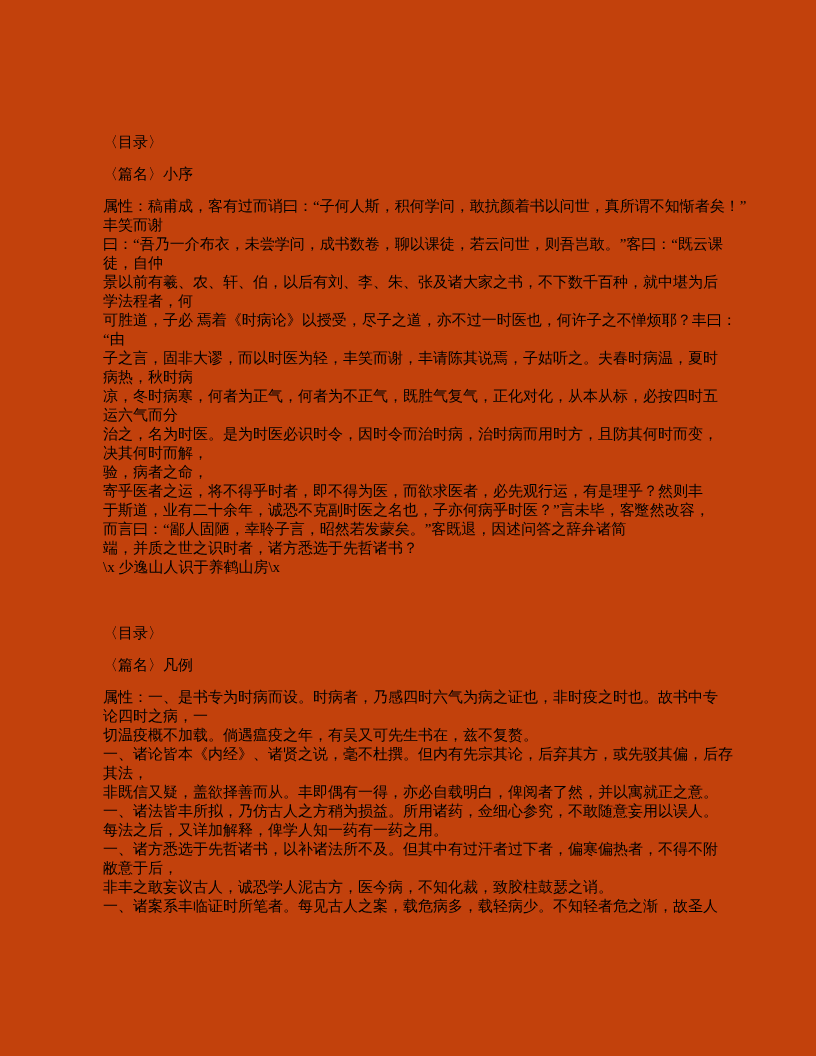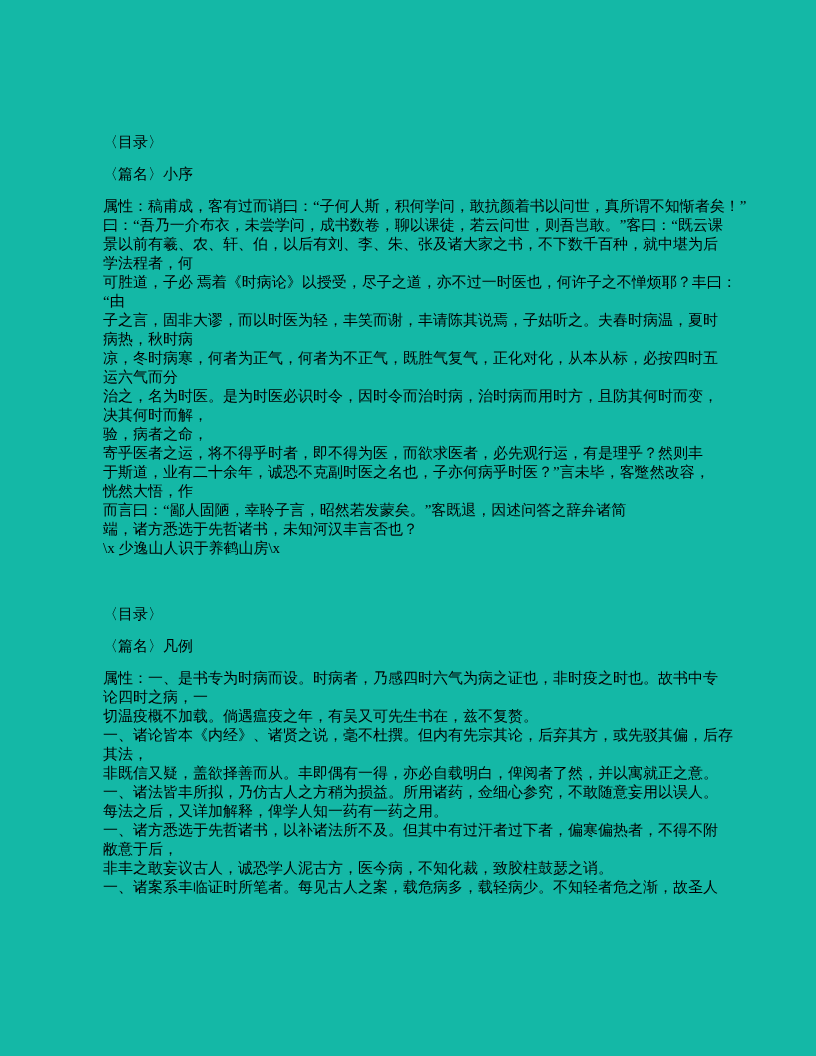--- a/index.html
+++ b/index.html
@@ -10,21 +10,21 @@
   body {
     width: 816px;
     height: 1056px;
     font-family: "Liberation Serif", "DejaVu Serif", serif;
     color: #000000;
   }
   .page {
     position: relative;
     width: 816px;
     height: 1056px;
-    background: #14b8a6;
+    background: #c2410c;
     overflow: hidden;
   }
   .content {
     position: absolute;
     left: 103px;
     top: 133px;
     width: 612px;
   }
   .line {
     height: 19px;
@@ -46,37 +46,38 @@
 <div class="page">
   <div class="content">
 
     <section>
       <div class="line">〈目录〉</div>
       <div class="gap"></div>
       <div class="line">〈篇名〉小序</div>
       <div class="gap"></div>
       <div>
           <div class="line">属性：稿甫成，客有过而诮曰：“子何人斯，积何学问，敢抗颜着书以问世，真所谓不知惭者矣！”</div>
+          <div class="line">丰笑而谢</div>
           <div class="line">曰：“吾乃一介布衣，未尝学问，成书数卷，聊以课徒，若云问世，则吾岂敢。”客曰：“既云课</div>
+          <div class="line">徒，自仲</div>
           <div class="line">景以前有羲、农、轩、伯，以后有刘、李、朱、张及诸大家之书，不下数千百种，就中堪为后</div>
           <div class="line">学法程者，何</div>
           <div class="line">可胜道，子必 焉着《时病论》以授受，尽子之道，亦不过一时医也，何许子之不惮烦耶？丰曰：</div>
           <div class="line">“由</div>
           <div class="line">子之言，固非大谬，而以时医为轻，丰笑而谢，丰请陈其说焉，子姑听之。夫春时病温，夏时</div>
           <div class="line">病热，秋时病</div>
           <div class="line">凉，冬时病寒，何者为正气，何者为不正气，既胜气复气，正化对化，从本从标，必按四时五</div>
           <div class="line">运六气而分</div>
           <div class="line">治之，名为时医。是为时医必识时令，因时令而治时病，治时病而用时方，且防其何时而变，</div>
           <div class="line">决其何时而解，</div>
           <div class="line">验，病者之命，</div>
           <div class="line">寄乎医者之运，将不得乎时者，即不得为医，而欲求医者，必先观行运，有是理乎？然则丰</div>
           <div class="line">于斯道，业有二十余年，诚恐不克副时医之名也，子亦何病乎时医？”言未毕，客蹩然改容，</div>
-          <div class="line">恍然大悟，作</div>
           <div class="line">而言曰：“鄙人固陋，幸聆子言，昭然若发蒙矣。”客既退，因述问答之辞弁诸简</div>
-          <div class="line">端，诸方悉选于先哲诸书，未知河汉丰言否也？</div>
+          <div class="line">端，并质之世之识时者，诸方悉选于先哲诸书？</div>
           <div class="line">\x 少逸山人识于养鹤山房\x</div>
         </div>
     </section>
 
     <div class="section-gap"></div>
 
     <section>
       <div class="line">〈目录〉</div>
       <div class="gap"></div>
       <div class="line">〈篇名〉凡例</div>

